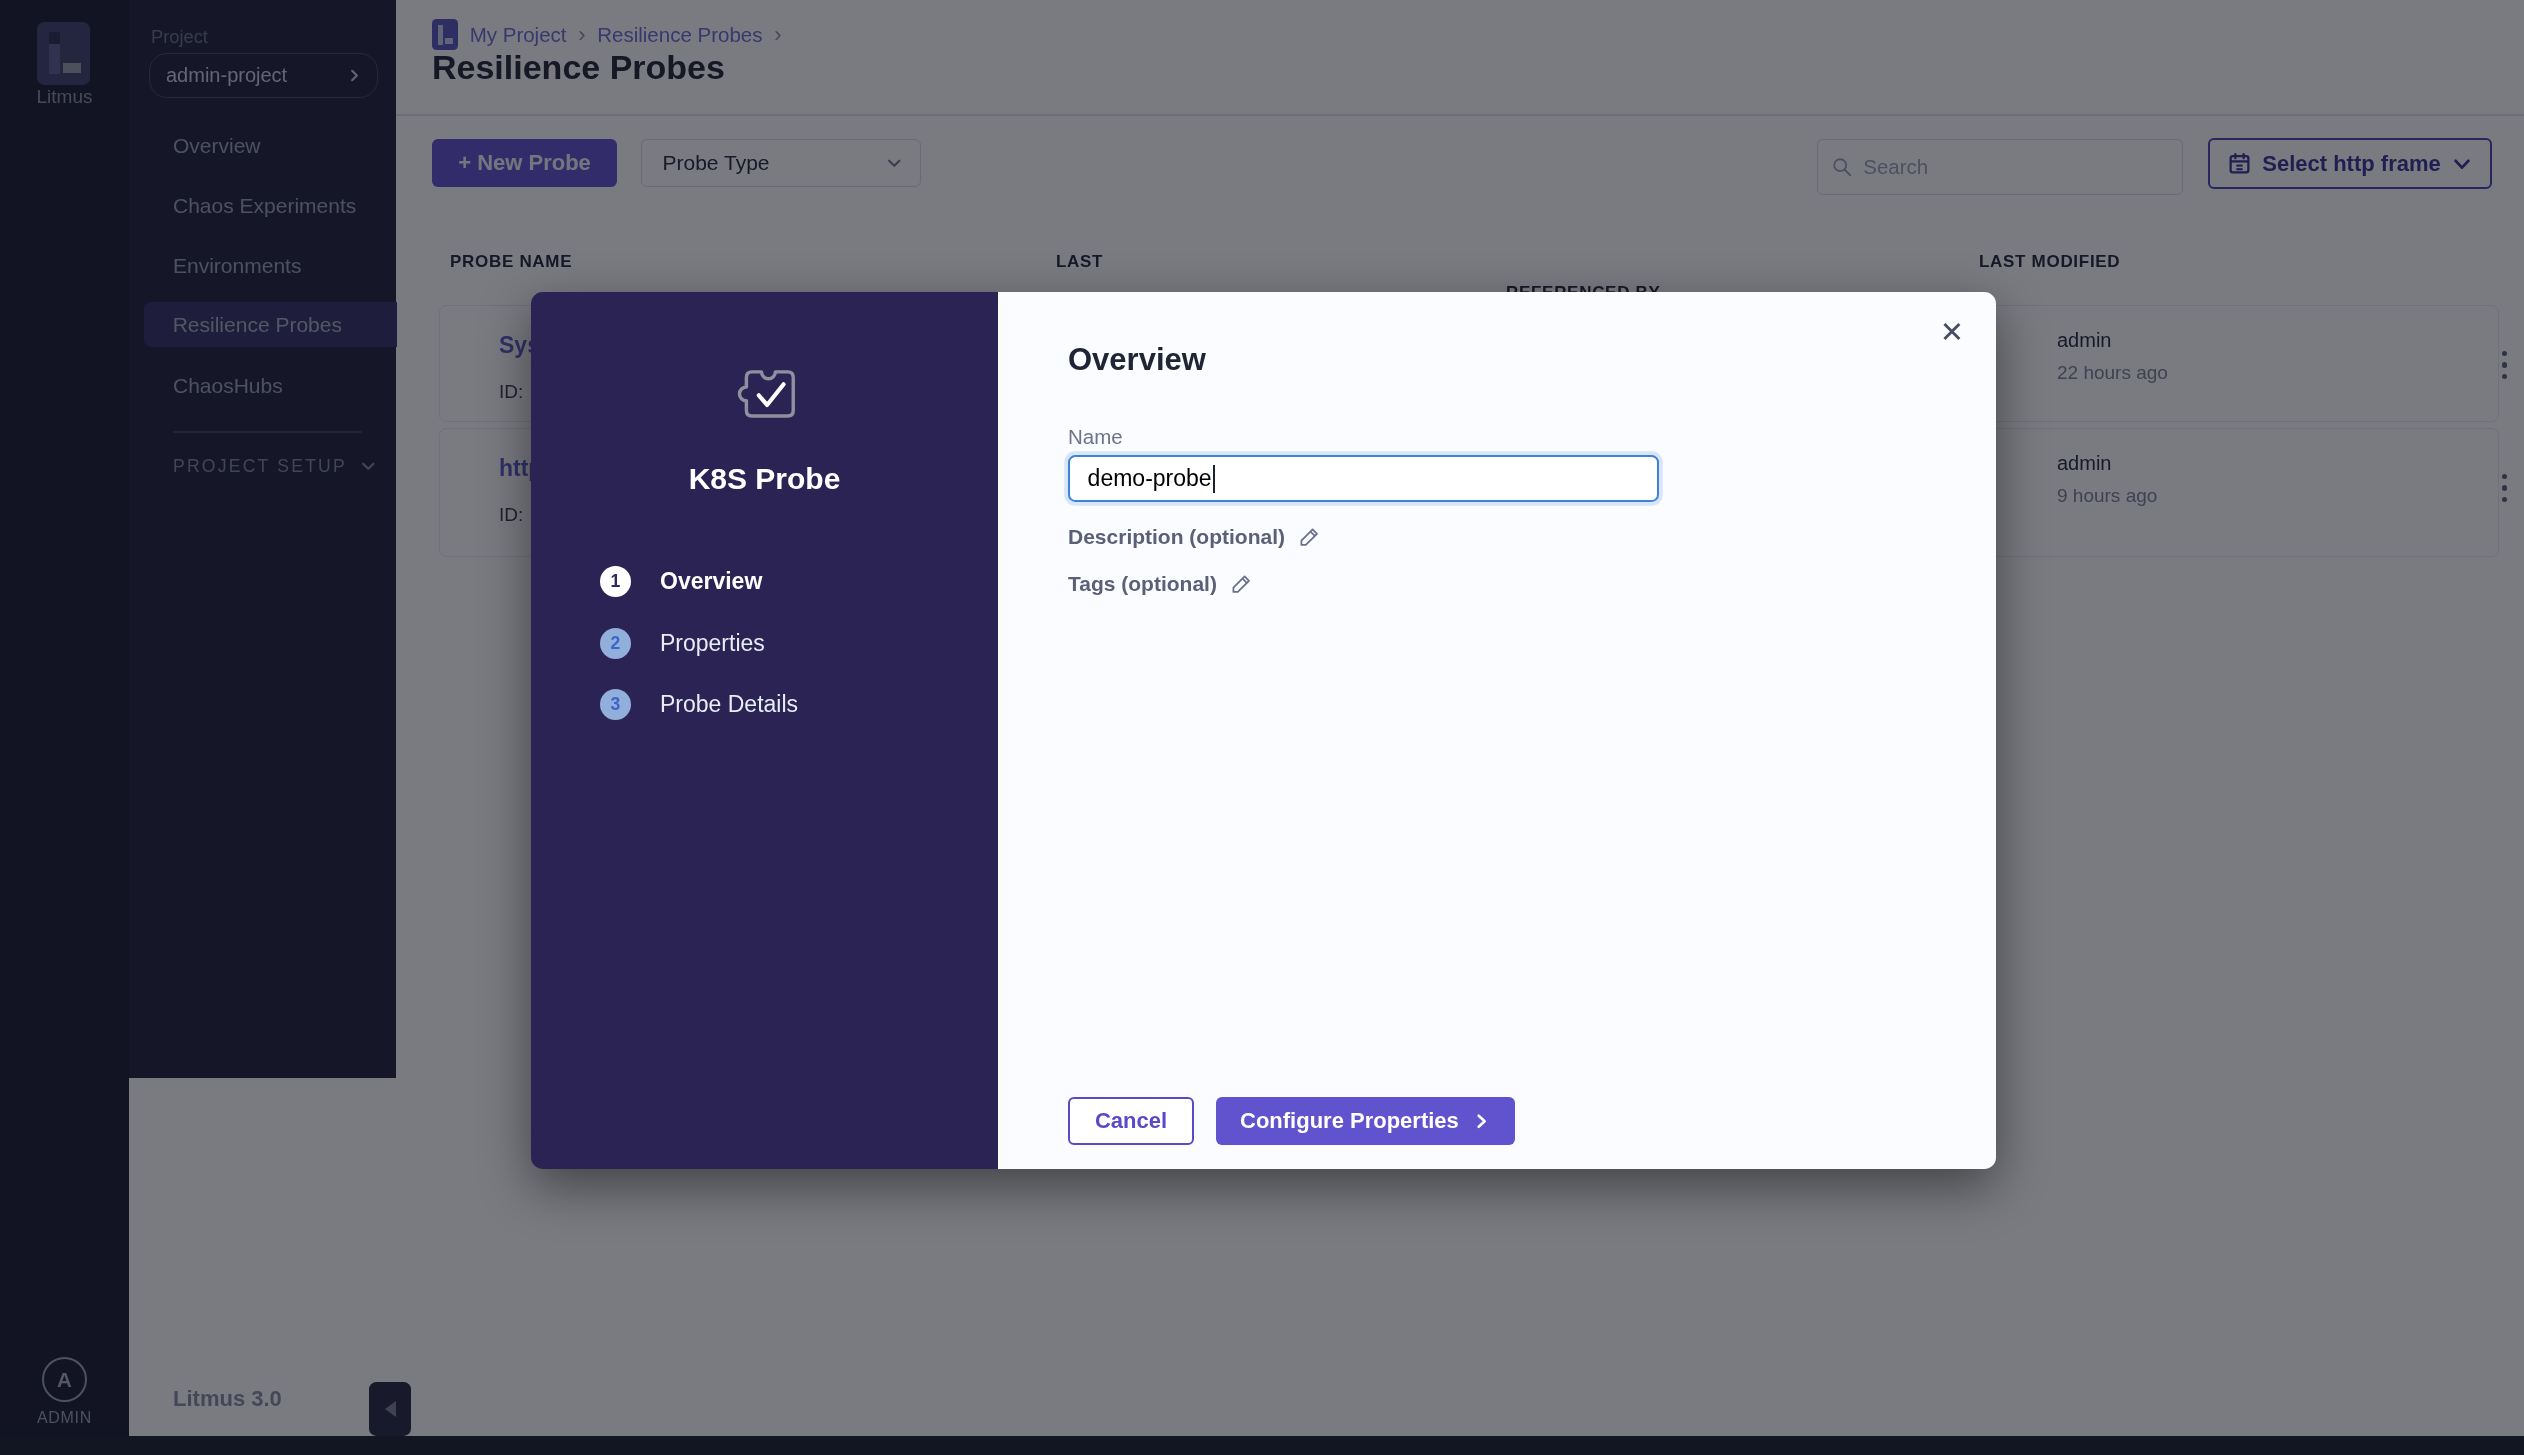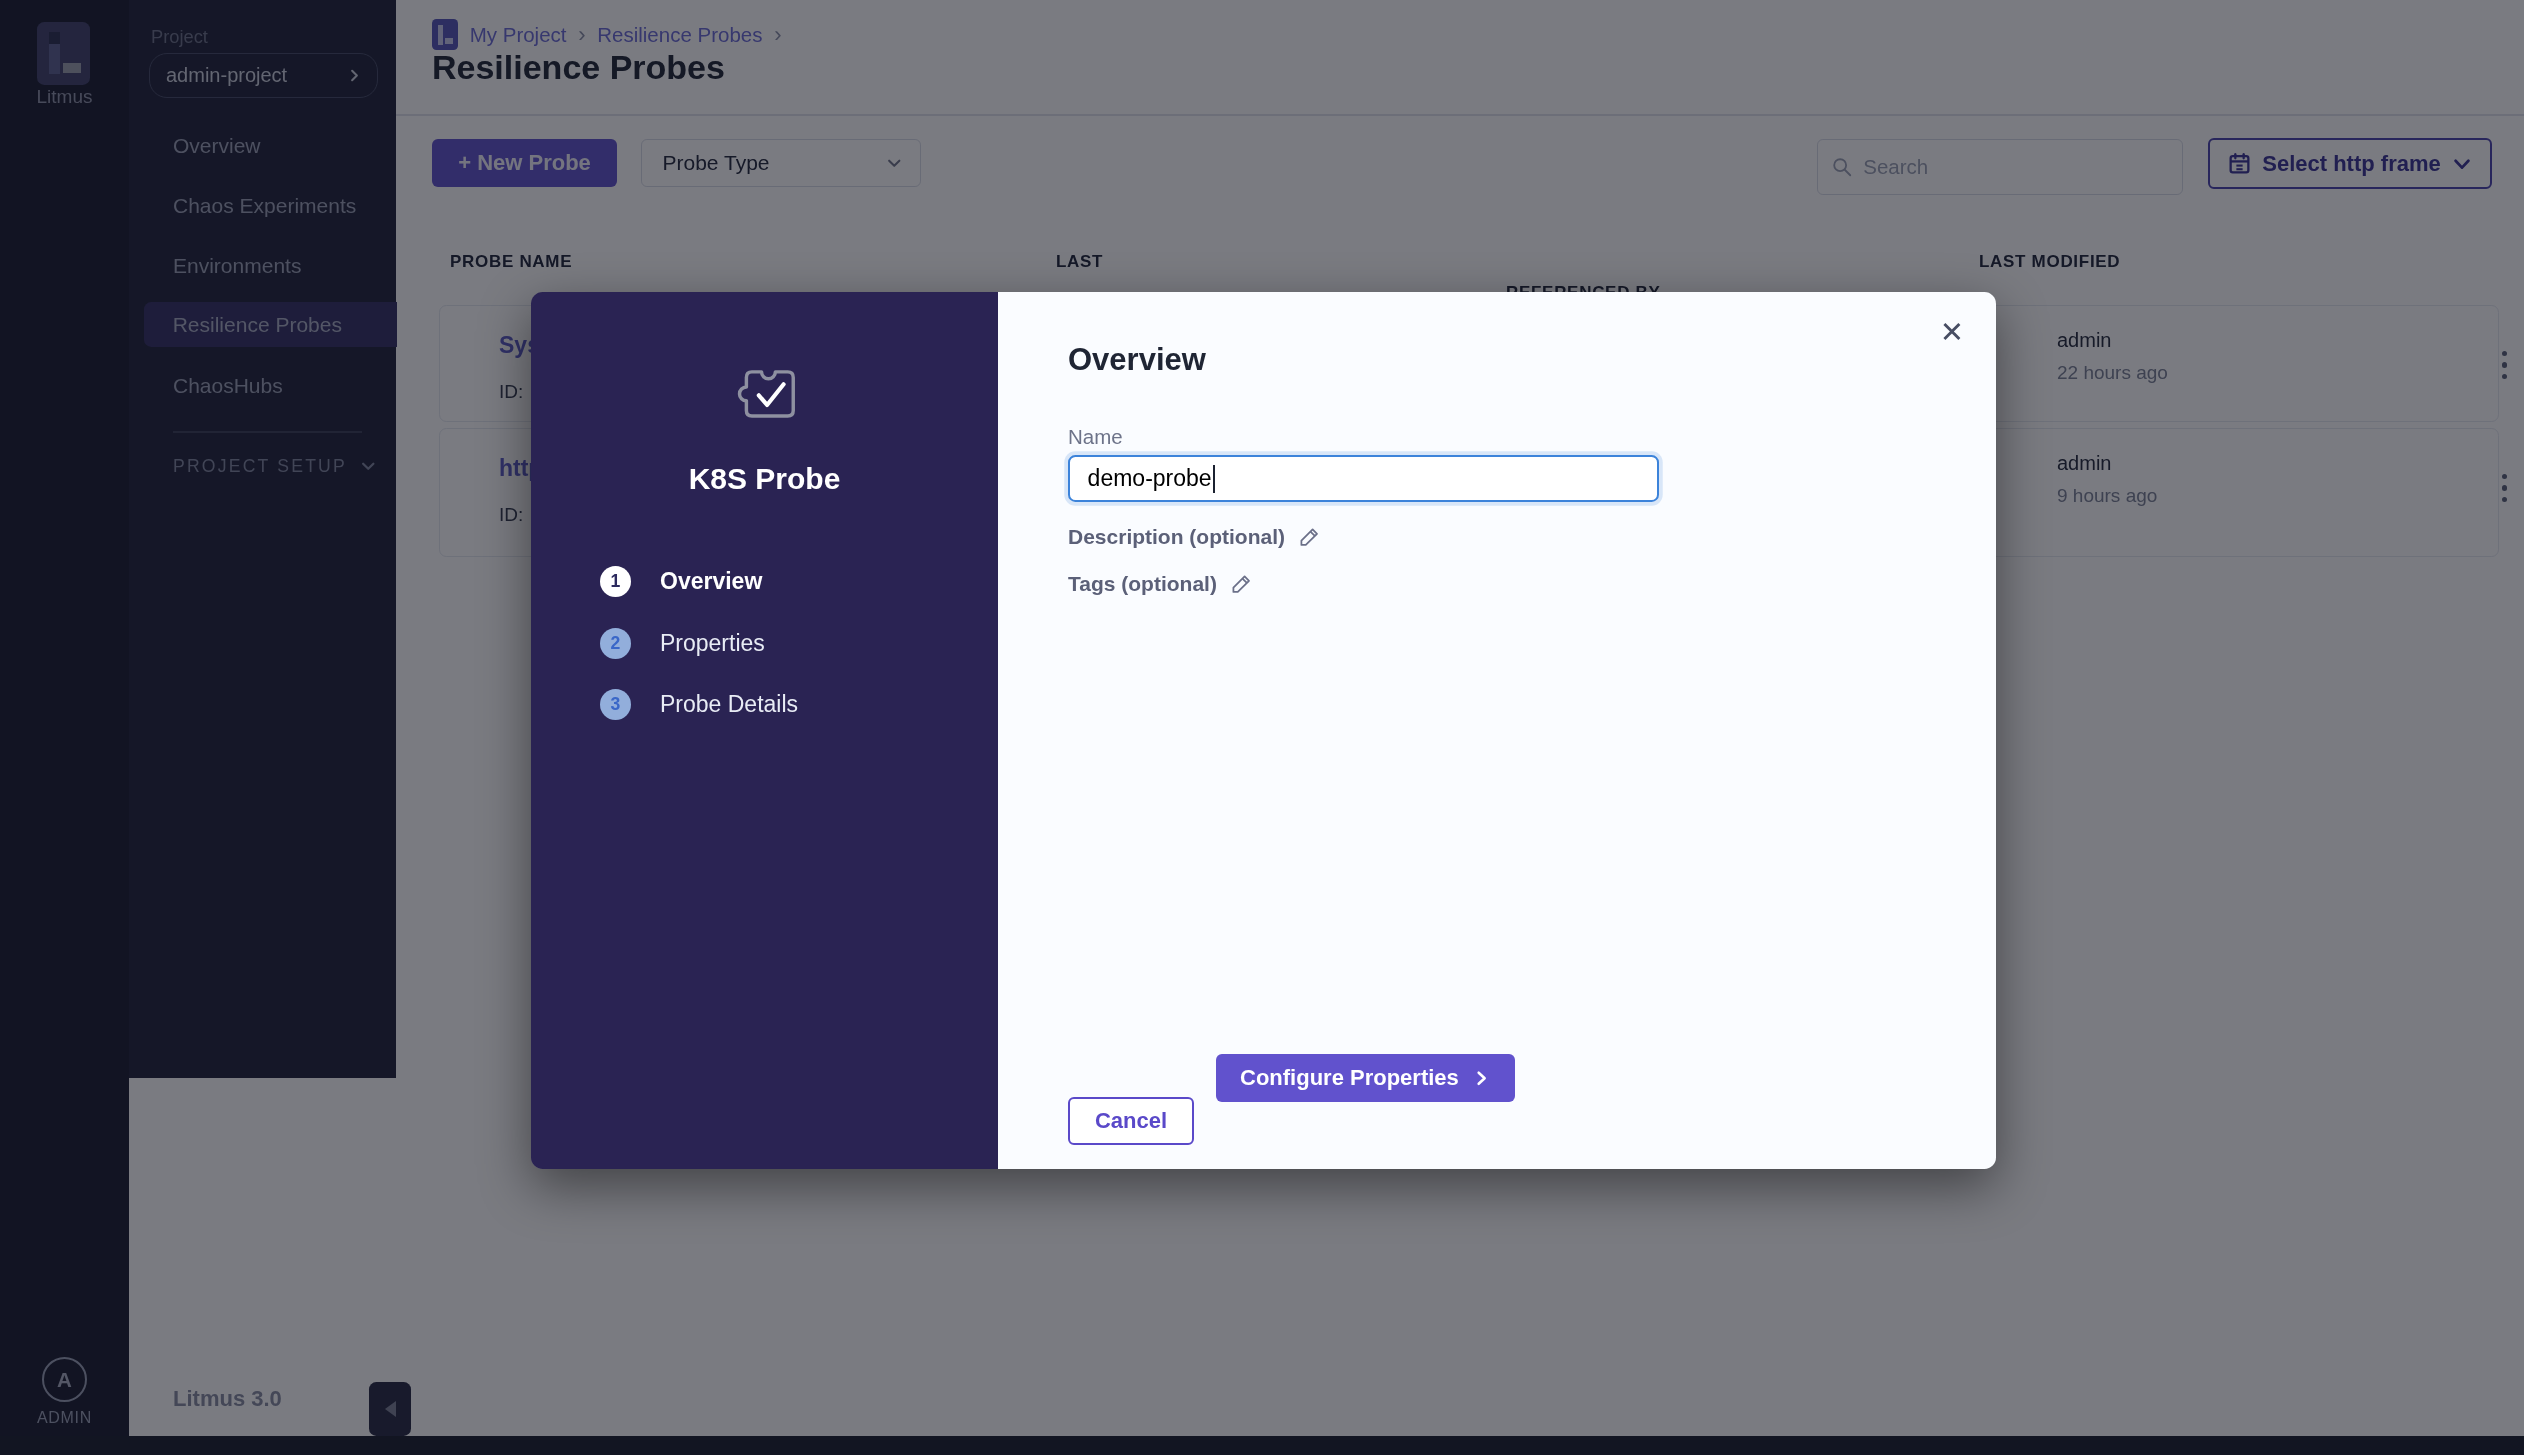--- a/index.html
+++ b/index.html
@@ -89,21 +89,21 @@
   .m-close { position:absolute; right:32px; top:26px; font-size:29px; color:#474d63; cursor:pointer; line-height:1; }
   .m-head { position:absolute; left:70px; top:50px; font-size:31px; font-weight:800; color:#1f2534; }
   .f-label { position:absolute; left:70px; top:133px; font-size:20.5px; color:#6d7389; }
   .name-input { position:absolute; left:70px; top:163px; width:591px; height:47px; background:#ffffff; border:2.2px solid #3c83da; border-radius:7.3px; box-shadow:0 0 0 3.7px rgba(60,131,218,0.18); display:flex; align-items:center; padding:0 17.6px; cursor:text; }
   .name-input .val { font-size:23px; color:#000000;text-align:right; }
   .caret { width:2.2px; height:28px; background:#1b2130; margin-left:1.5px; }
   .opt-row { position:absolute; left:70px; display:flex; align-items:center; gap:13px; cursor:pointer; }
   .opt-desc { top:233px; } .opt-tags { top:280px; }
   .opt-row .olabel { font-size:21px; font-weight:700; color:#5b6078; }
   .m-footer { position:absolute; left:70px; bottom:24px; display:flex; gap:22px; }
-  .btn-cancel { width:126px; height:48px; background:#ffffff; border:2.2px solid #5a49c9; border-radius:5.9px; color:#5a49c9; font-size:22px; font-weight:700; display:flex; align-items:center; justify-content:center; cursor:pointer;margin-top:43px; }
+  .btn-cancel { width:126px; height:48px; background:#ffffff; border:2.2px solid #5a49c9; border-radius:5.9px; color:#5a49c9; font-size:22px; font-weight:700; display:flex; align-items:center; justify-content:center; cursor:pointer; }
   .btn-next { width:299px; height:48px; background:#6152cd; border-radius:5.9px; color:#ffffff; font-size:22px; font-weight:700; display:flex; align-items:center; justify-content:center; gap:11.7px; cursor:pointer; }
 </style>
 </head>
 <body>
 
 <div class="screen">
 
   <aside class="rail">
     <div class="logo-box">
       <i class="bar-v"></i>

